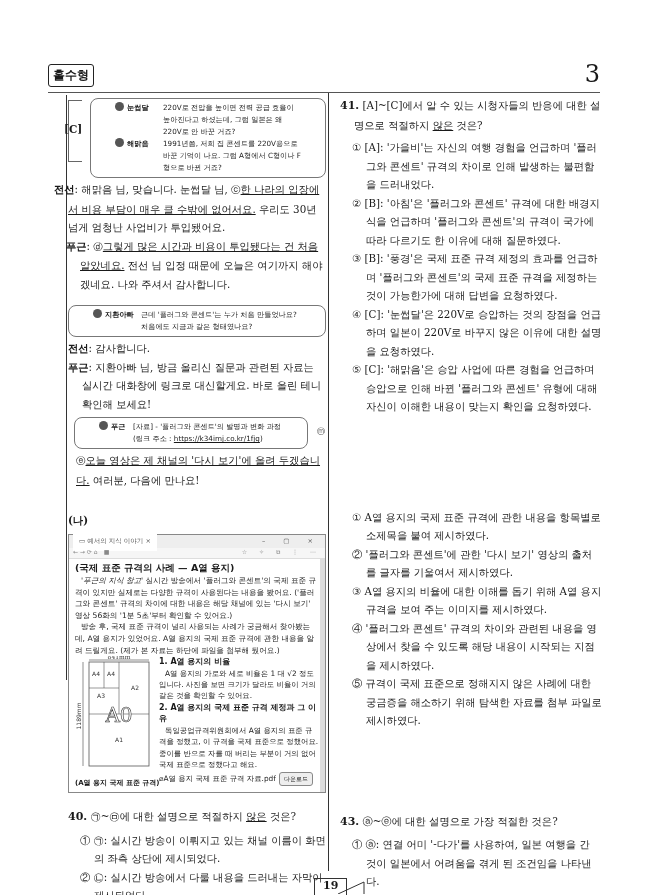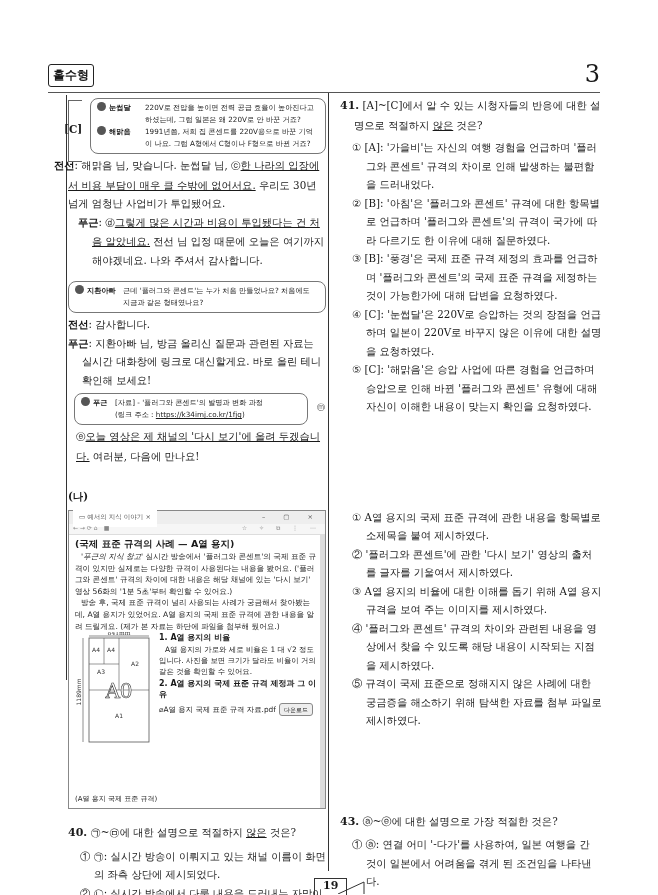--- a/index.html
+++ b/index.html
@@ -17,21 +17,21 @@
     font-family: "DejaVu Sans", sans-serif; font-size: 22px; letter-spacing: -0.5px;
   }
   .pagenum { position: absolute; right: 0; top: 0; font-size: 24px; font-family: "DejaVu Serif", serif; }
   .hrule { position: absolute; left: 48px; top: 92px; width: 552px; border-top: 1.5px solid #555; }
   .vrule { position: absolute; left: 328px; top: 93px; height: 778px; border-left: 1px solid #333; }
   .lrule2 { position: absolute; left: 66px; top: 95px; height: 585px; border-left: 1px solid #333; }
   .col { position: absolute; font-size: 10.3px; line-height: 18.5px; }
   .left { left: 68px; top: 96px; width: 258px; }
   .right { left: 340px; top: 96px; width: 262px; }
   .chat {
-    border: 1px solid #777; border-radius: 8px; padding: 3px 6px; font-family: "DejaVu Sans", sans-serif;
+    border: 1px solid #777; border-radius: 8px; padding: 3px 24px; font-family: "DejaVu Sans", sans-serif;
     font-size: 7.2px; line-height: 12px; margin: 2px 0 2px 22px; position: relative;
   }
   .chat .row { display: flex; gap: 4px; }
   .chat .who { font-weight: bold; white-space: nowrap; min-width: 44px; }
   .person { display: inline-block; width: 9px; height: 9px; border-radius: 50%; background: #555; margin-right: 3px; vertical-align: -1px; }
   .bracket-c { position: absolute; left: 0; top: 2px; height: 62px; width: 14px; border: 1px solid #666; border-right: none; }
   .bracket-label { position: absolute; left: -4px; top: 22px; font-weight: bold; font-size: 10.5px; }
   .line { display: block; }
   .spk { font-weight: bold; font-family: "DejaVu Sans", sans-serif; }
   .ul { text-decoration: underline; }
@@ -44,21 +44,21 @@
   .winctl { margin-left: auto; letter-spacing: 8px; }
   .addr { height: 11px; background: #f6f6f6; font-size: 6px; color: #888; display: flex; align-items: center; padding: 0 4px; gap: 6px; border-bottom: 1px solid #ddd; }
   .addr .rt { margin-left: auto; letter-spacing: 5px; }
   .page { background: #fff; padding: 3px 6px; font-size: 7.6px; line-height: 11.6px; position: relative; }
   .page h4 { font-size: 9.5px; font-weight: bold; margin-bottom: 2px; }
   .page p { text-indent: 6px; }
   .sub { font-weight: bold; font-size: 8px; }
   .fig { display: flex; gap: 4px; }
   .diagram { width: 80px; position: relative; flex-shrink: 0; }
   .svgfig { width: 80px; height: 118px; }
-  .figcap { font-size: 7px; font-weight: normal; white-space: nowrap; margin-top: 40px; }
+  .figcap { font-size: 7px; font-weight: bold; white-space: nowrap; }
   .figtext { font-size: 7.4px; line-height: 11.4px; }
   .dl { display: inline-block; border: 1px solid #888; border-radius: 3px; font-size: 6px; padding: 0 4px; background: #eee; margin-left: 3px; }
   .scrollbar { position: absolute; right: 0; top: 0; bottom: 0; width: 5px; background: #ddd; }
   .q { margin-bottom: 4px; }
   .qnum { font-weight: bold; font-size: 11px; }
   .opt { padding-left: 14px; text-indent: -14px; margin-left: 12px; }
   .footer { position: absolute; left: 314px; top: 878px; font-size: 11px; font-weight: bold; border: 1px solid #333; border-bottom: none; padding: 0 8px; height: 17px; }
   .footer-slash { position: absolute; left: 338px; top: 880px; width: 28px; height: 14px; }
 </style>
 </head>
@@ -84,21 +84,21 @@
       <div class="row">
         <span class="who"><span class="person"></span><span>해맑음</span></span>
         <span>1991년쯤, 저희 집 콘센트를 220V용으로 바꾼 기억이 나요. 그럼 A형에서 C형이나 F형으로 바뀐 거죠?</span>
       </div>
     </div>
   </div>
 
   <div style="text-indent:-14px;">
     <span class="spk">전선</span><span>: 해맑음 님, 맞습니다. 눈썹달 님, </span><span class="circ">ⓒ</span><span class="ul">한 나라의 입장에서 비용 부담이 매우 클 수밖에 없어서요.</span><span> 우리도 30년 넘게 엄청난 사업비가 투입됐어요.</span>
   </div>
-  <div style="padding-left:24px;text-indent:-14px;">
+  <div style="padding-left:12px;text-indent:-14px;">
     <span class="spk">푸근</span><span>: </span><span class="circ">ⓓ</span><span class="ul">그렇게 많은 시간과 비용이 투입됐다는 건 처음 알았네요.</span><span> 전선 님 입정 때문에 오늘은 여기까지 해야겠네요. 나와 주셔서 감사합니다.</span>
   </div>
 
   <div class="chat" style="margin-left:0;margin-top:12px;">
     <div class="row">
       <span class="who"><span class="person"></span><span>지환아빠</span></span>
       <span>근데 '플러그와 콘센트'는 누가 처음 만들었나요? 처음에도 지금과 같은 형태였나요?</span>
     </div>
   </div>
 
@@ -160,20 +160,21 @@
             <text x="44" y="66" font-size="20" text-anchor="middle" fill="#fff" stroke="#333" stroke-width="0.6" font-family="DejaVu Serif">A0</text>
             <line x1="8" y1="6" x2="8" y2="110" stroke="#444" stroke-width="0.6"></line>
             <text x="6" y="60" font-size="6" text-anchor="middle" fill="#333" transform="rotate(-90 6 60)">1189mm</text>
           </svg>
           <div class="figcap">(A열 용지 국제 표준 규격)</div>
         </div>
         <div class="figtext">
           <div class="sub">1. A열 용지의 비율</div>
           <p>A열 용지의 가로와 세로 비율은 1 대 √2 정도입니다. 사진을 보면 크기가 달라도 비율이 거의 같은 것을 확인할 수 있어요.</p>
           <div class="sub">2. A열 용지의 국제 표준 규격 제정과 그 이유</div>
+          <p>독일공업규격위원회에서 A열 용지의 표준 규격을 정했고, 이 규격을 국제 표준으로 정했어요. 종이를 반으로 자를 때 버리는 부분이 거의 없어 국제 표준으로 정했다고 해요.</p>
           <div style="margin-top:2px;white-space:nowrap;">
             <span>⌀</span><span>A열 용지 국제 표준 규격 자료.pdf</span><span class="dl">다운로드</span>
           </div>
         </div>
       </div>
     </div>
   </div>
 
   <div style="height:14px;"></div>
   <div class="q">
@@ -184,21 +185,21 @@
     <div class="opt">③ ㉢: 실시간 방송 화면에 실시간 대화창이 보이도록 제시되었다.</div>
 
   </div>
 </div>
 
 <div class="col right">
   <div class="q">
     <div style="padding-left:14px;text-indent:-14px;"><span class="qnum">41.</span> <span>[A]~[C]에서 알 수 있는 시청자들의 반응에 대한 설명으로 적절하지 </span><span class="ul">않은</span><span> 것은?</span></div>
     <div style="height:4px;"></div>
     <div class="opt">① [A]: '가을비'는 자신의 여행 경험을 언급하며 '플러그와 콘센트' 규격의 차이로 인해 발생하는 불편함을 드러내었다.</div>
-    <div class="opt">② [B]: '아침'은 '플러그와 콘센트' 규격에 대한 항목별로 언급하며 '플러그와 콘센트'의 규격이 국가에 따라 다르기도 한 이유에 대해 질문하였다.</div>
+    <div class="opt">② [B]: '아침'은 '플러그와 콘센트' 규격에 대한 배경지식을 언급하며 '플러그와 콘센트'의 규격이 국가에 따라 다르기도 한 이유에 대해 질문하였다.</div>
     <div class="opt">③ [B]: '풍경'은 국제 표준 규격 제정의 효과를 언급하며 '플러그와 콘센트'의 국제 표준 규격을 제정하는 것이 가능한가에 대해 답변을 요청하였다.</div>
     <div class="opt">④ [C]: '눈썹달'은 220V로 승압하는 것의 장점을 언급하며 일본이 220V로 바꾸지 않은 이유에 대한 설명을 요청하였다.</div>
     <div class="opt">⑤ [C]: '해맑음'은 승압 사업에 따른 경험을 언급하며 승압으로 인해 바뀐 '플러그와 콘센트' 유형에 대해 자신이 이해한 내용이 맞는지 확인을 요청하였다.</div>
   </div>
 
   <div style="height:84px;"></div>
   <div class="q">
     <div style="height:4px;"></div>
     <div class="opt">① A열 용지의 국제 표준 규격에 관한 내용을 항목별로 소제목을 붙여 제시하였다.</div>
     <div class="opt">② '플러그와 콘센트'에 관한 '다시 보기' 영상의 출처를 글자를 기울여서 제시하였다.</div>

